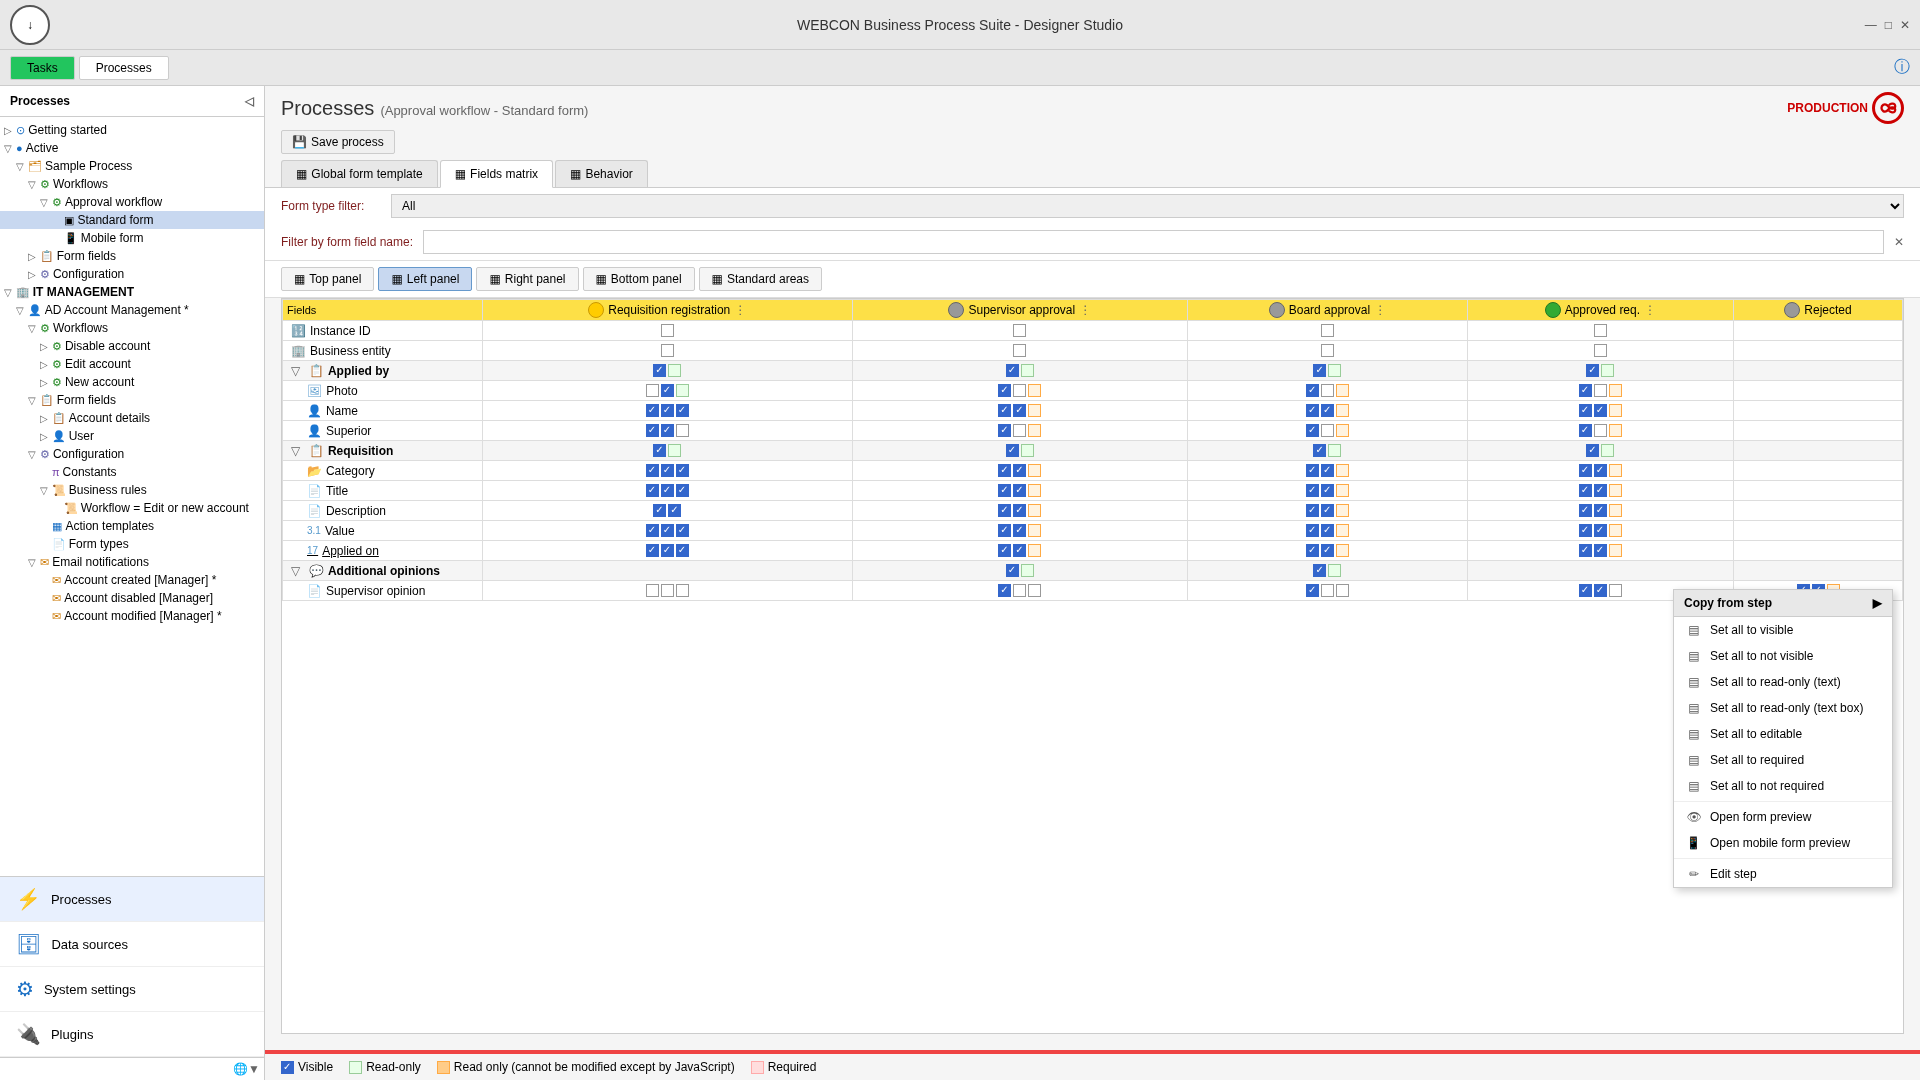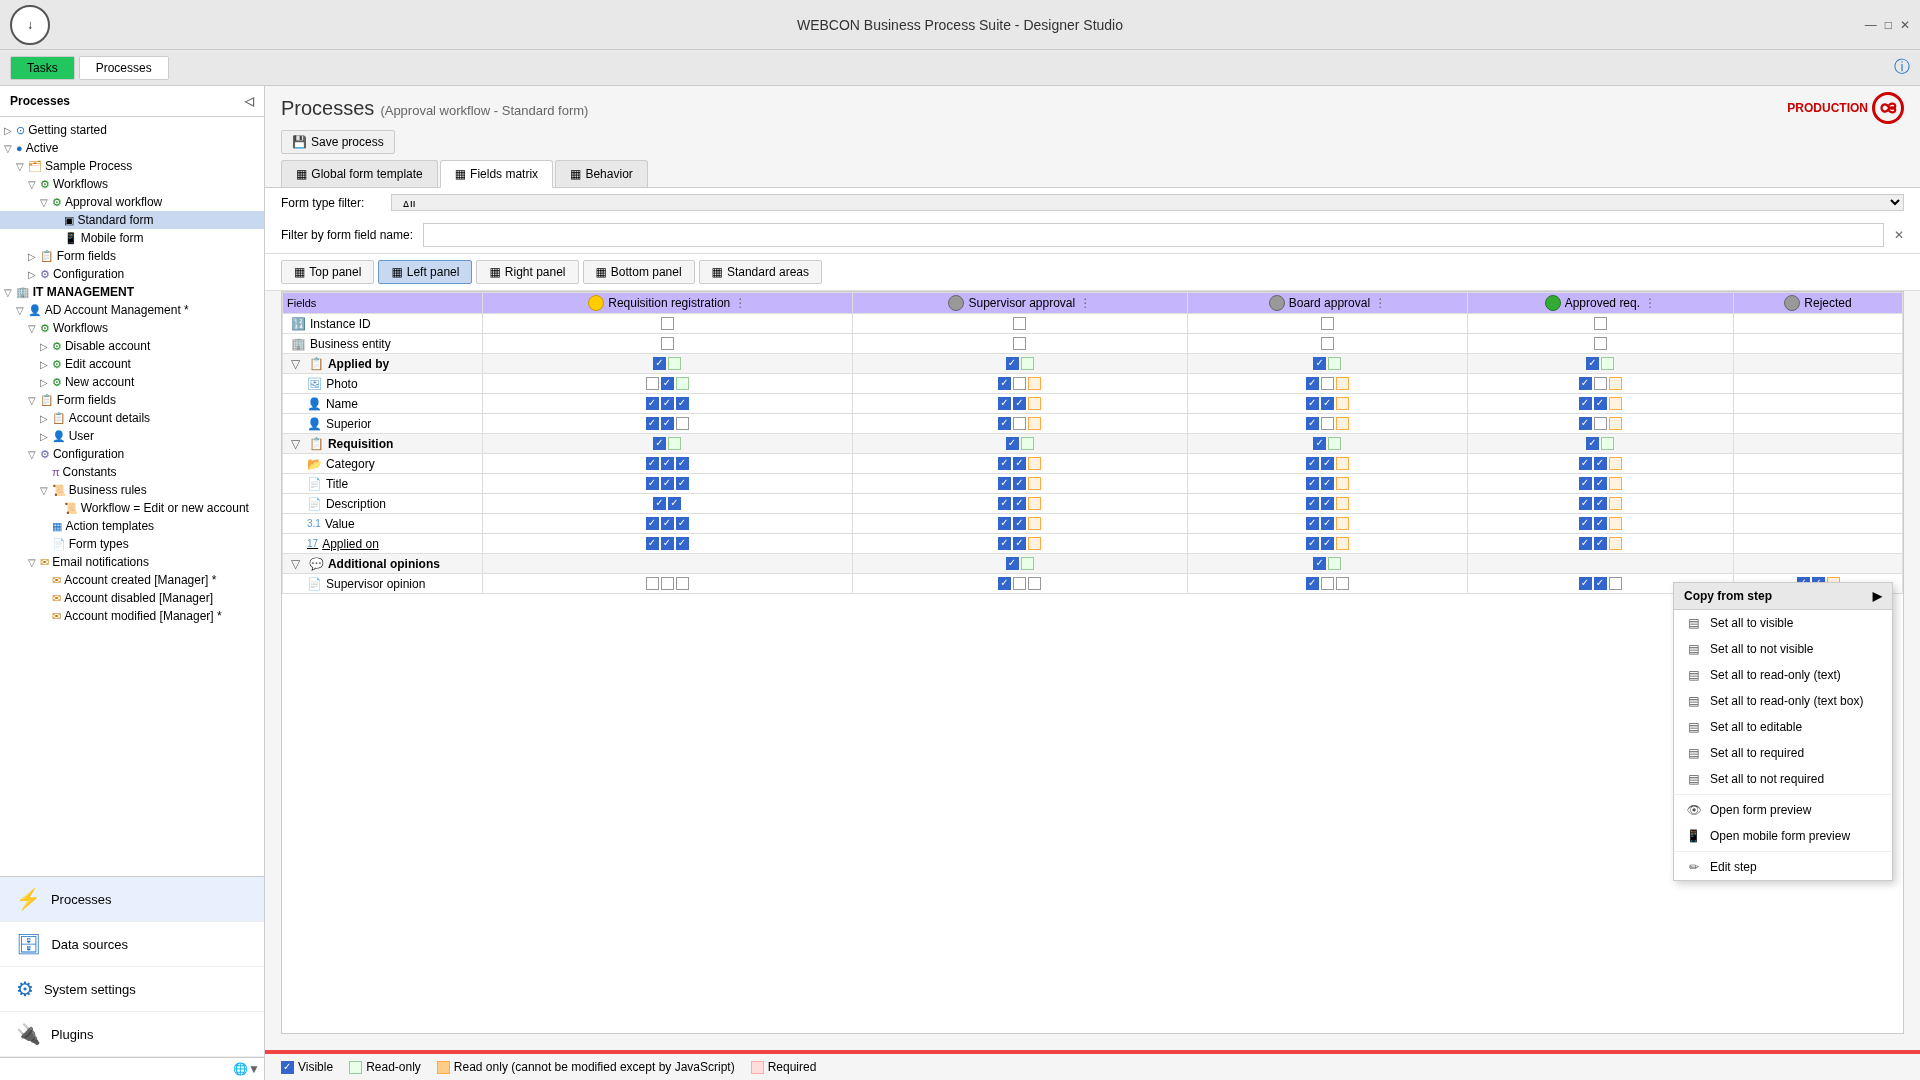--- a/index.html
+++ b/index.html
@@ -139,34 +139,34 @@
     }
     .tab-btn.active { background: white; border-bottom: 1px solid white; margin-bottom: -1px; }
 
     .filter-row {
       display: flex;
       align-items: center;
       padding: 6px 16px;
       gap: 10px;
       background: white;
     }
-    .filter-label { color: #000000; min-width: 100px; }
+    .filter-label { color: #7f1d1d; min-width: 100px; }
     .filter-input {
       flex: 1;
       border: 1px solid #ccc;
       padding: 3px 6px;
       font-size: 12px;
       height: 24px;
     }
     .filter-select {
       flex: 1;
       border: 1px solid #ccc;
       padding: 3px 6px;
       font-size: 12px;
-      height: 17px;
+      height: 24px;
     }
     .clear-btn { color: #666; cursor: pointer; }
 
     .panel-tabs {
       display: flex;
       padding: 6px 16px;
       gap: 4px;
       background: white;
       border-bottom: 1px solid #ddd;
     }
@@ -178,21 +178,21 @@
       display: flex; align-items: center; gap: 4px;
       border-radius: 2px;
       font-size: 12px;
     }
     .panel-tab.active { background: #c8d8f0; border-color: #6699cc; }
 
     
     .matrix-container { flex: 1; overflow: auto; background: white; margin: 0 16px 16px; border: 1px solid #ccc; position: relative; }
     .matrix-table { width: 100%; border-collapse: collapse; min-width: 900px; }
     .matrix-table th, .matrix-table td { border: 1px solid #ddd; padding: 2px 4px; white-space: nowrap; }
-    .matrix-table th { background: #c4b5fd; font-weight: normal; font-size: 11px; text-align: center; position: sticky; top: 0; z-index: 1; }
+    .matrix-table th { background: #fde047; font-weight: normal; font-size: 11px; text-align: center; position: sticky; top: 0; z-index: 1; }
     .col-fields { width: 200px; text-align: left !important; }
     .field-name { display: flex; align-items: center; gap: 4px; padding-left: 4px; }
     .field-group { background: #f5f5f5; font-weight: 500; }
     .cb-cell { text-align: center; display: flex; justify-content: center; gap: 2px; align-items: center; }
     td .cb-cell { padding: 1px; }
     .cb { width: 13px; height: 13px; border: 1px solid #999; display: inline-block; cursor: pointer; background: white; flex-shrink: 0; }
     .cb.checked { background: #3366cc; border-color: #3366cc; position: relative; }
     .cb.checked::after { content: '✓'; color: white; font-size: 10px; position: absolute; top: -1px; left: 1px; }
     .cb.green { background: #e8ffe8; border-color: #99cc99; }
     .cb.orange { background: #fff3e0; border-color: #ffaa44; }

